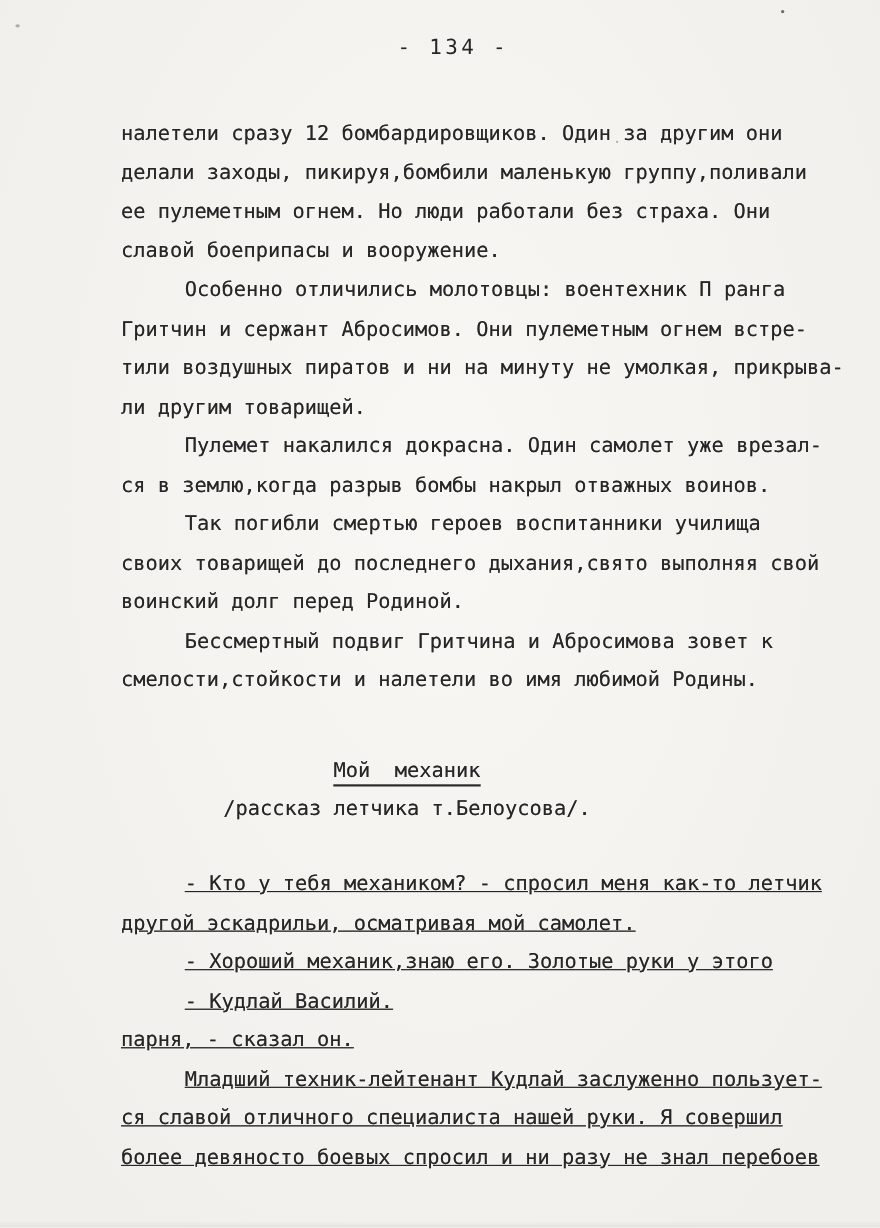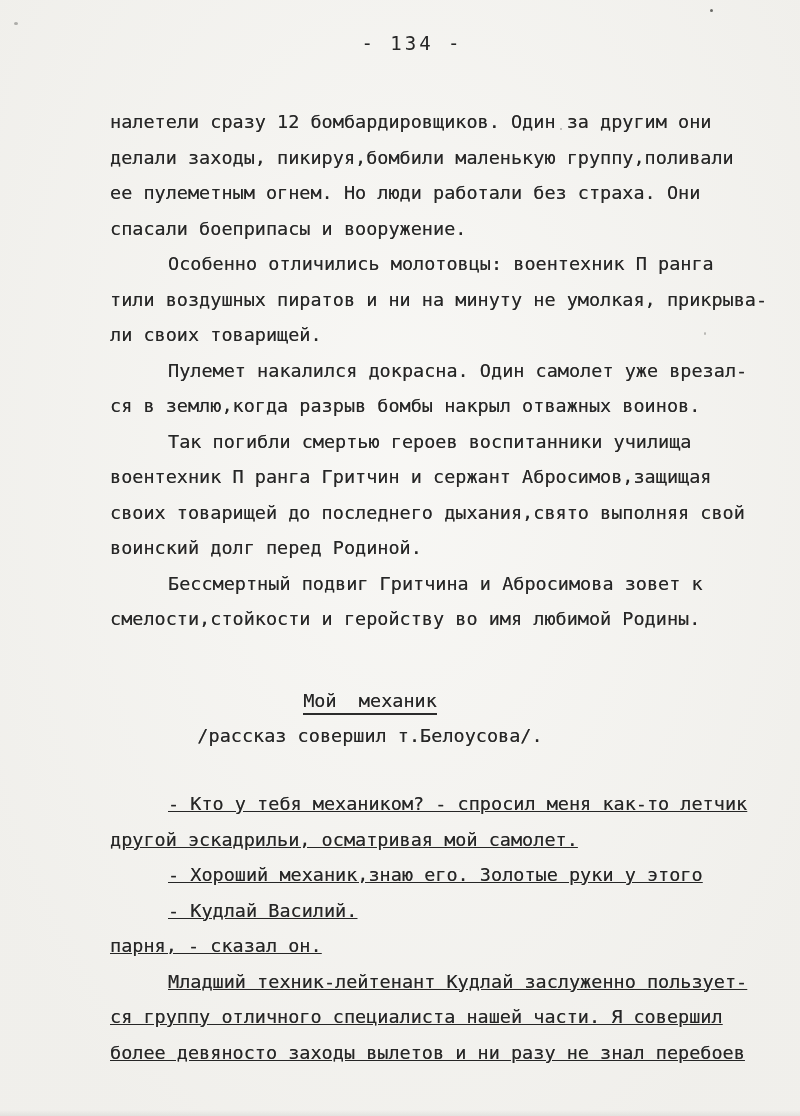--- a/index.html
+++ b/index.html
@@ -87,48 +87,48 @@
 </head>
 <body style="background: rgb(244, 243, 239); color: rgb(38, 38, 38);">
 
 <div class="page">
   <div class="page-number">- 134 -</div>
 
   <div class="text-block block-a" id="block-a">
       <div class="line">налетели сразу 12 бомбардировщиков. Один за другим они</div>
       <div class="line">делали заходы, пикируя,бомбили маленькую группу,поливали</div>
       <div class="line">ее пулеметным огнем. Но люди работали без страха. Они</div>
-      <div class="line">спасали боеприпасы и вооружение.</div>
+      <div class="line">славой боеприпасы и вооружение.</div>
       <div class="line indent">Особенно отличились молотовцы: воентехник П ранга</div>
+      <div class="line">Гритчин и сержант Абросимов. Они пулеметным огнем встре-</div>
       <div class="line">тили воздушных пиратов и ни на минуту не умолкая, прикрыва-</div>
-      <div class="line">ли своих товарищей.</div>
+      <div class="line">ли другим товарищей.</div>
       <div class="line indent">Пулемет накалился докрасна. Один самолет уже врезал-</div>
       <div class="line">ся в землю,когда разрыв бомбы накрыл отважных воинов.</div>
       <div class="line indent">Так погибли смертью героев воспитанники училища</div>
-      <div class="line">воентехник П ранга Гритчин и сержант Абросимов,защищая</div>
       <div class="line">своих товарищей до последнего дыхания,свято выполняя свой</div>
       <div class="line">воинский долг перед Родиной.</div>
       <div class="line indent">Бессмертный подвиг Гритчина и Абросимова зовет к</div>
-      <div class="line">смелости,стойкости и геройству во имя любимой Родины.</div>
+      <div class="line">смелости,стойкости и налетели во имя любимой Родины.</div>
     </div>
 
   <div class="heading-wrap">
     <div class="section-title">Мой  механик</div>
-    <div class="section-subtitle">/рассказ совершил т.Белоусова/.</div>
+    <div class="section-subtitle">/рассказ летчика т.Белоусова/.</div>
   </div>
 
   <div class="text-block block-b" id="block-b">
       <div class="line indent">- Кто у тебя механиком? - спросил меня как-то летчик</div>
       <div class="line">другой эскадрильи, осматривая мой самолет.</div>
       <div class="line indent">- Хороший механик,знаю его. Золотые руки у этого</div>
       <div class="line indent">- Кудлай Василий.</div>
       <div class="line">парня, - сказал он.</div>
       <div class="line indent">Младший техник-лейтенант Кудлай заслуженно пользует-</div>
-      <div class="line">ся группу отличного специалиста нашей части. Я совершил</div>
-      <div class="line">более девяносто заходы вылетов и ни разу не знал перебоев</div>
+      <div class="line">ся славой отличного специалиста нашей руки. Я совершил</div>
+      <div class="line">более девяносто боевых спросил и ни разу не знал перебоев</div>
     </div>
 
   <div class="speck s1"></div>
   <div class="speck s2"></div>
   <div class="speck s3"></div>
   <div class="speck s4"></div>
   <div class="bottom-shade"></div>
 </div>
 
 </body></html>

